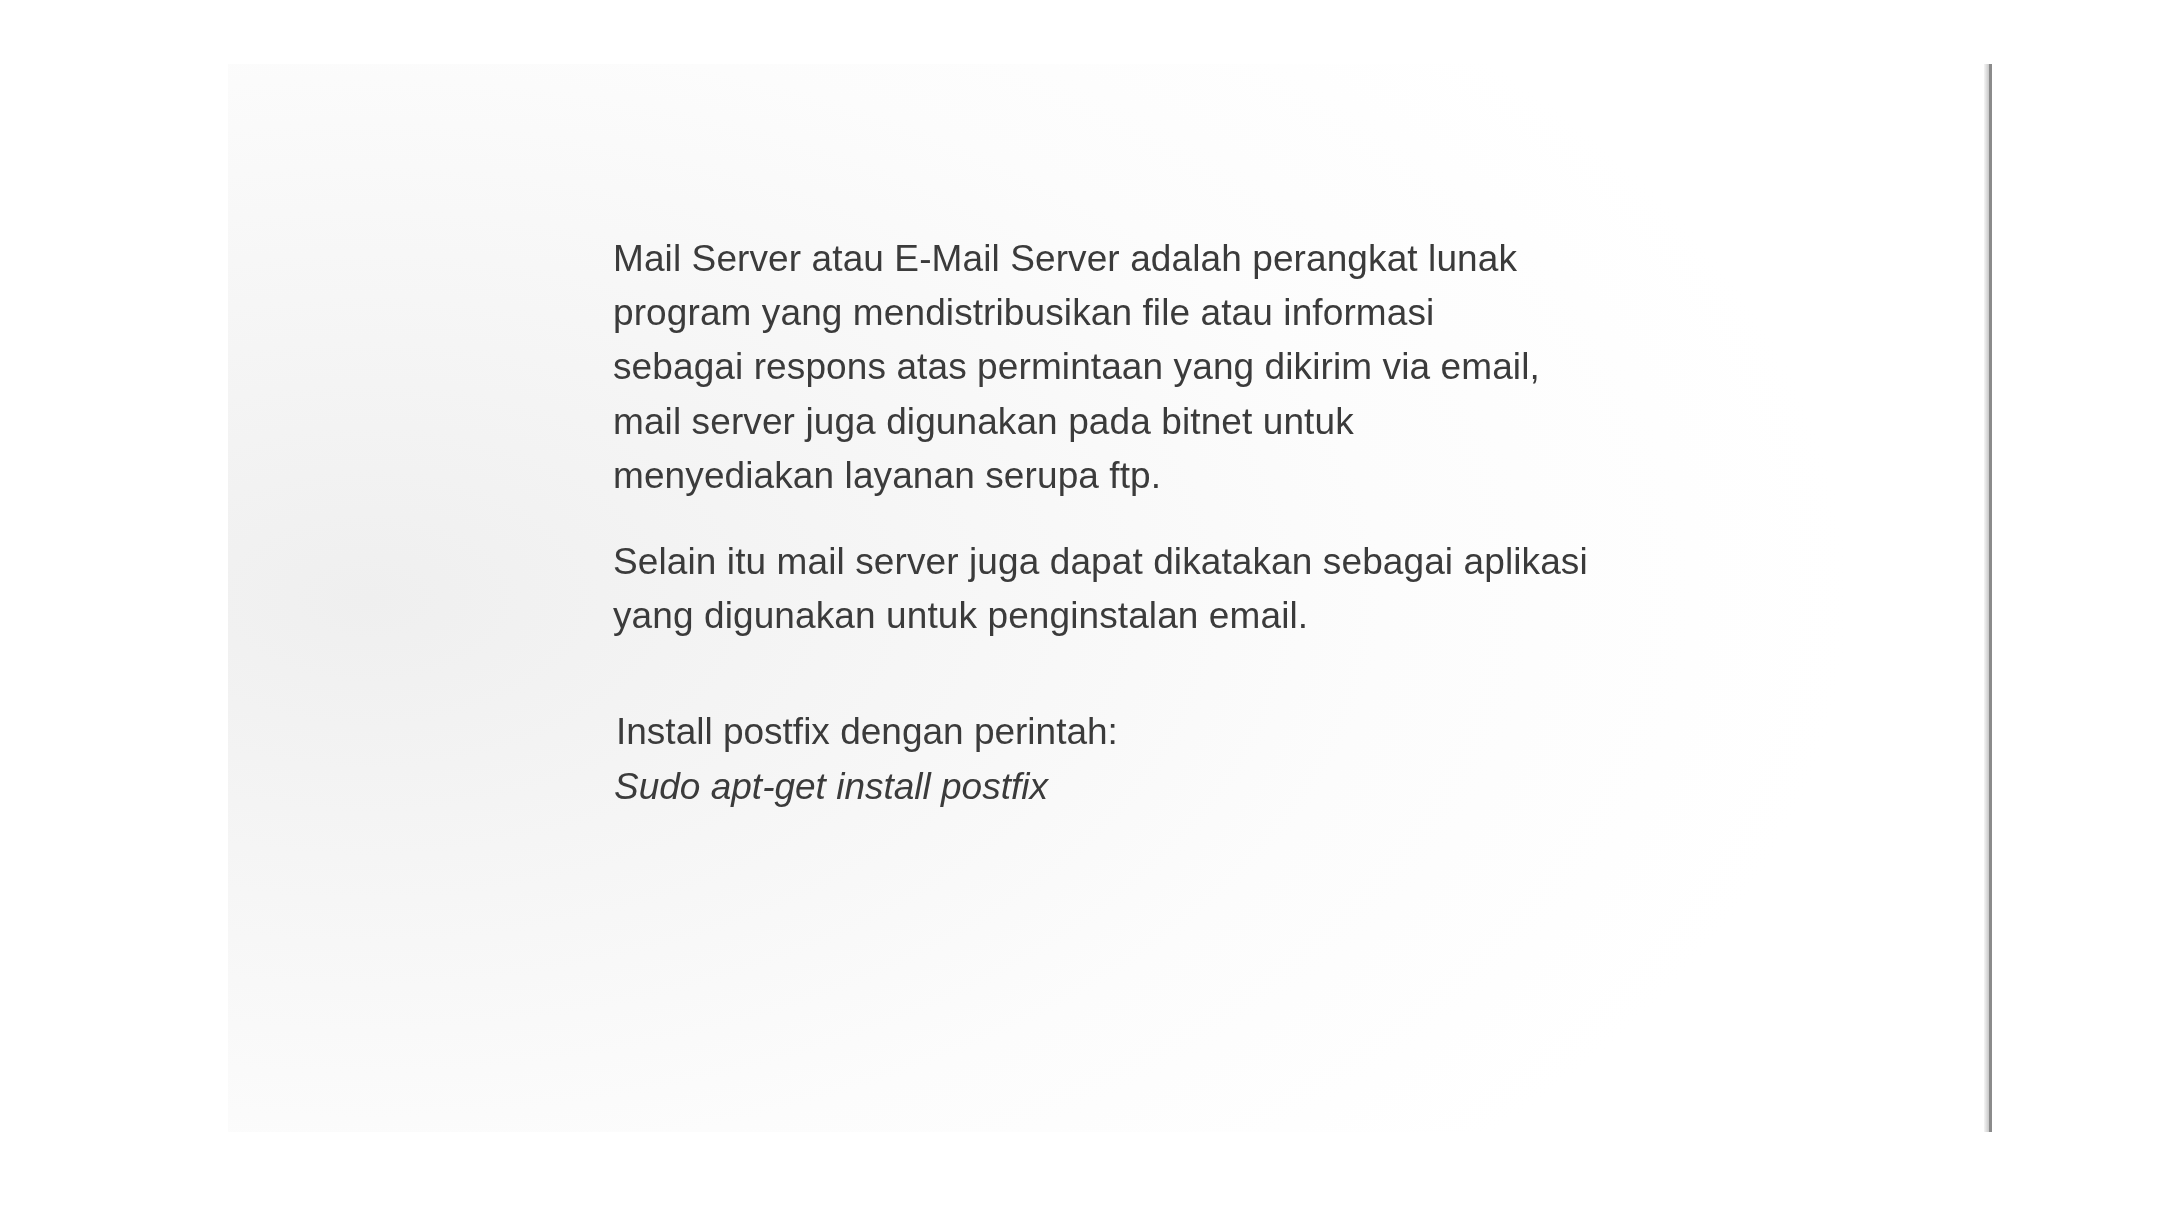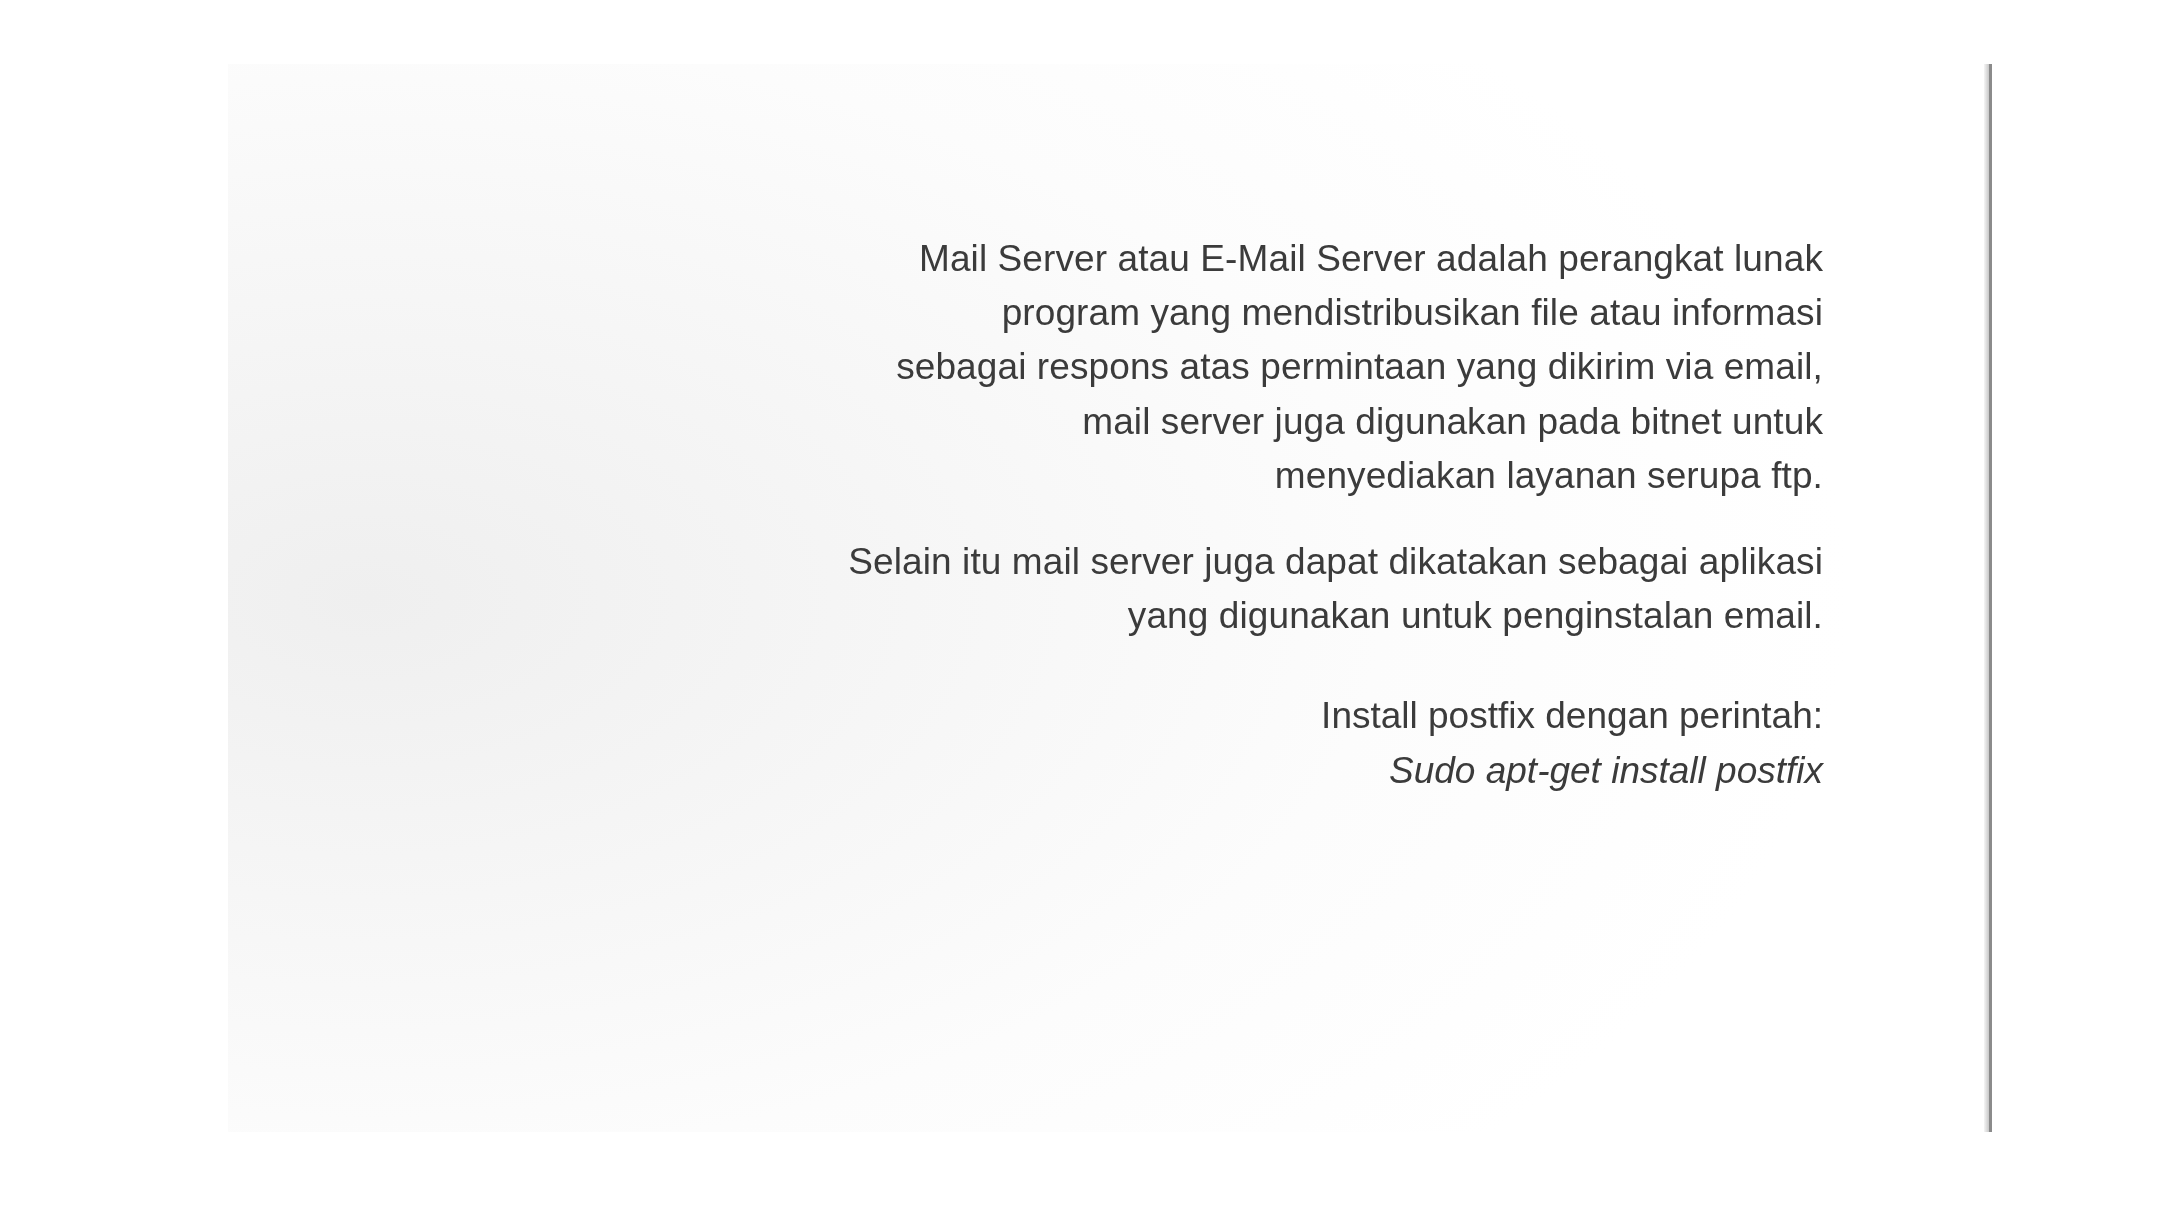--- a/index.html
+++ b/index.html
@@ -24,21 +24,20 @@
   
   .slide {
     position: absolute;
     left: 228px;
     top: 64px;
     width: 1761px;
     height: 1068px;
     background:
       radial-gradient(ellipse 120% 110% at 8% 50%, #efefef 0%, #f5f5f5 22%, #fcfcfc 48%, #ffffff 70%);
     box-sizing: border-box;
-    text-align: right;
   }
 
   
   .slide-edge {
     position: absolute;
     right: 0;
     top: 0;
     width: 5px;
     height: 100%;
     background: linear-gradient(to right, rgba(0,0,0,0.04), rgba(0,0,0,0.22));
@@ -66,21 +65,21 @@
     letter-spacing: 0.1px;
     margin: 0;
     white-space: pre-line;
   }
 
   .para + .para {
     margin-top: 32px;
   }
 
   .para-cmd-group {
-    margin-top: 46px;
+    margin-top: 62px;
     padding-left: 3px;
   }
 
   .para-cmd-label {
     color: #3b3b3b;
     font-size: 37px;
     line-height: 1.465;
     margin: 0;
   }
 

